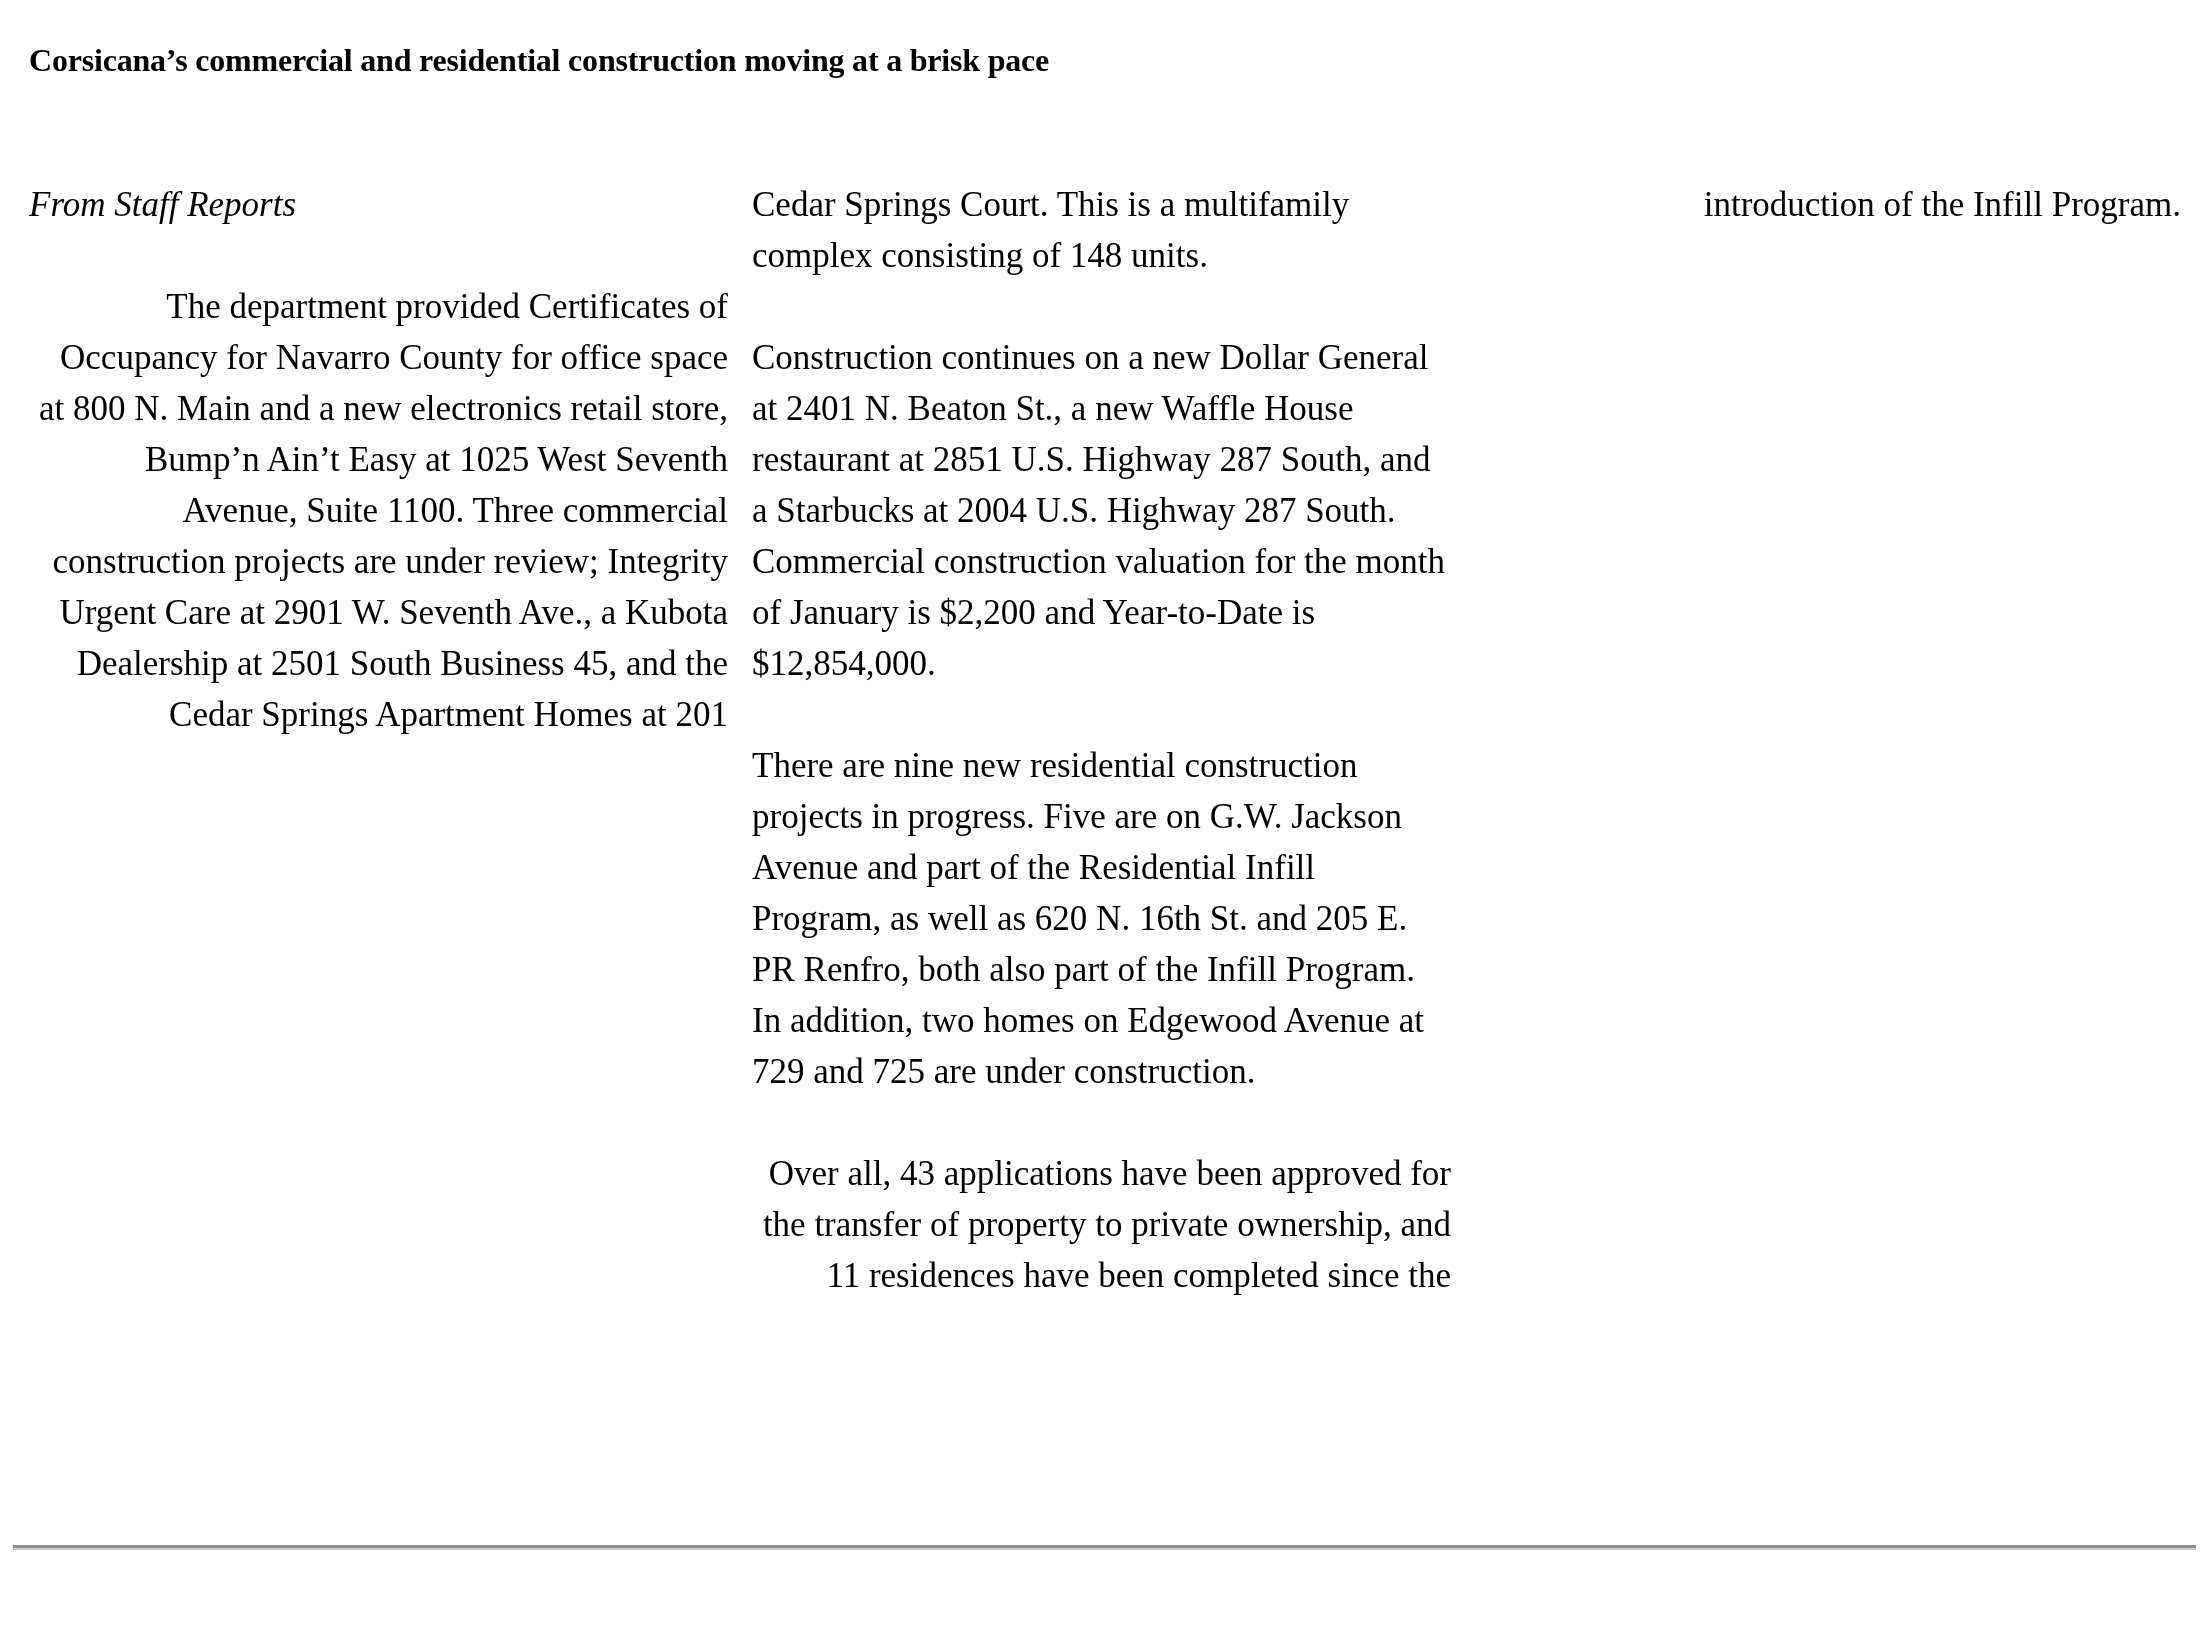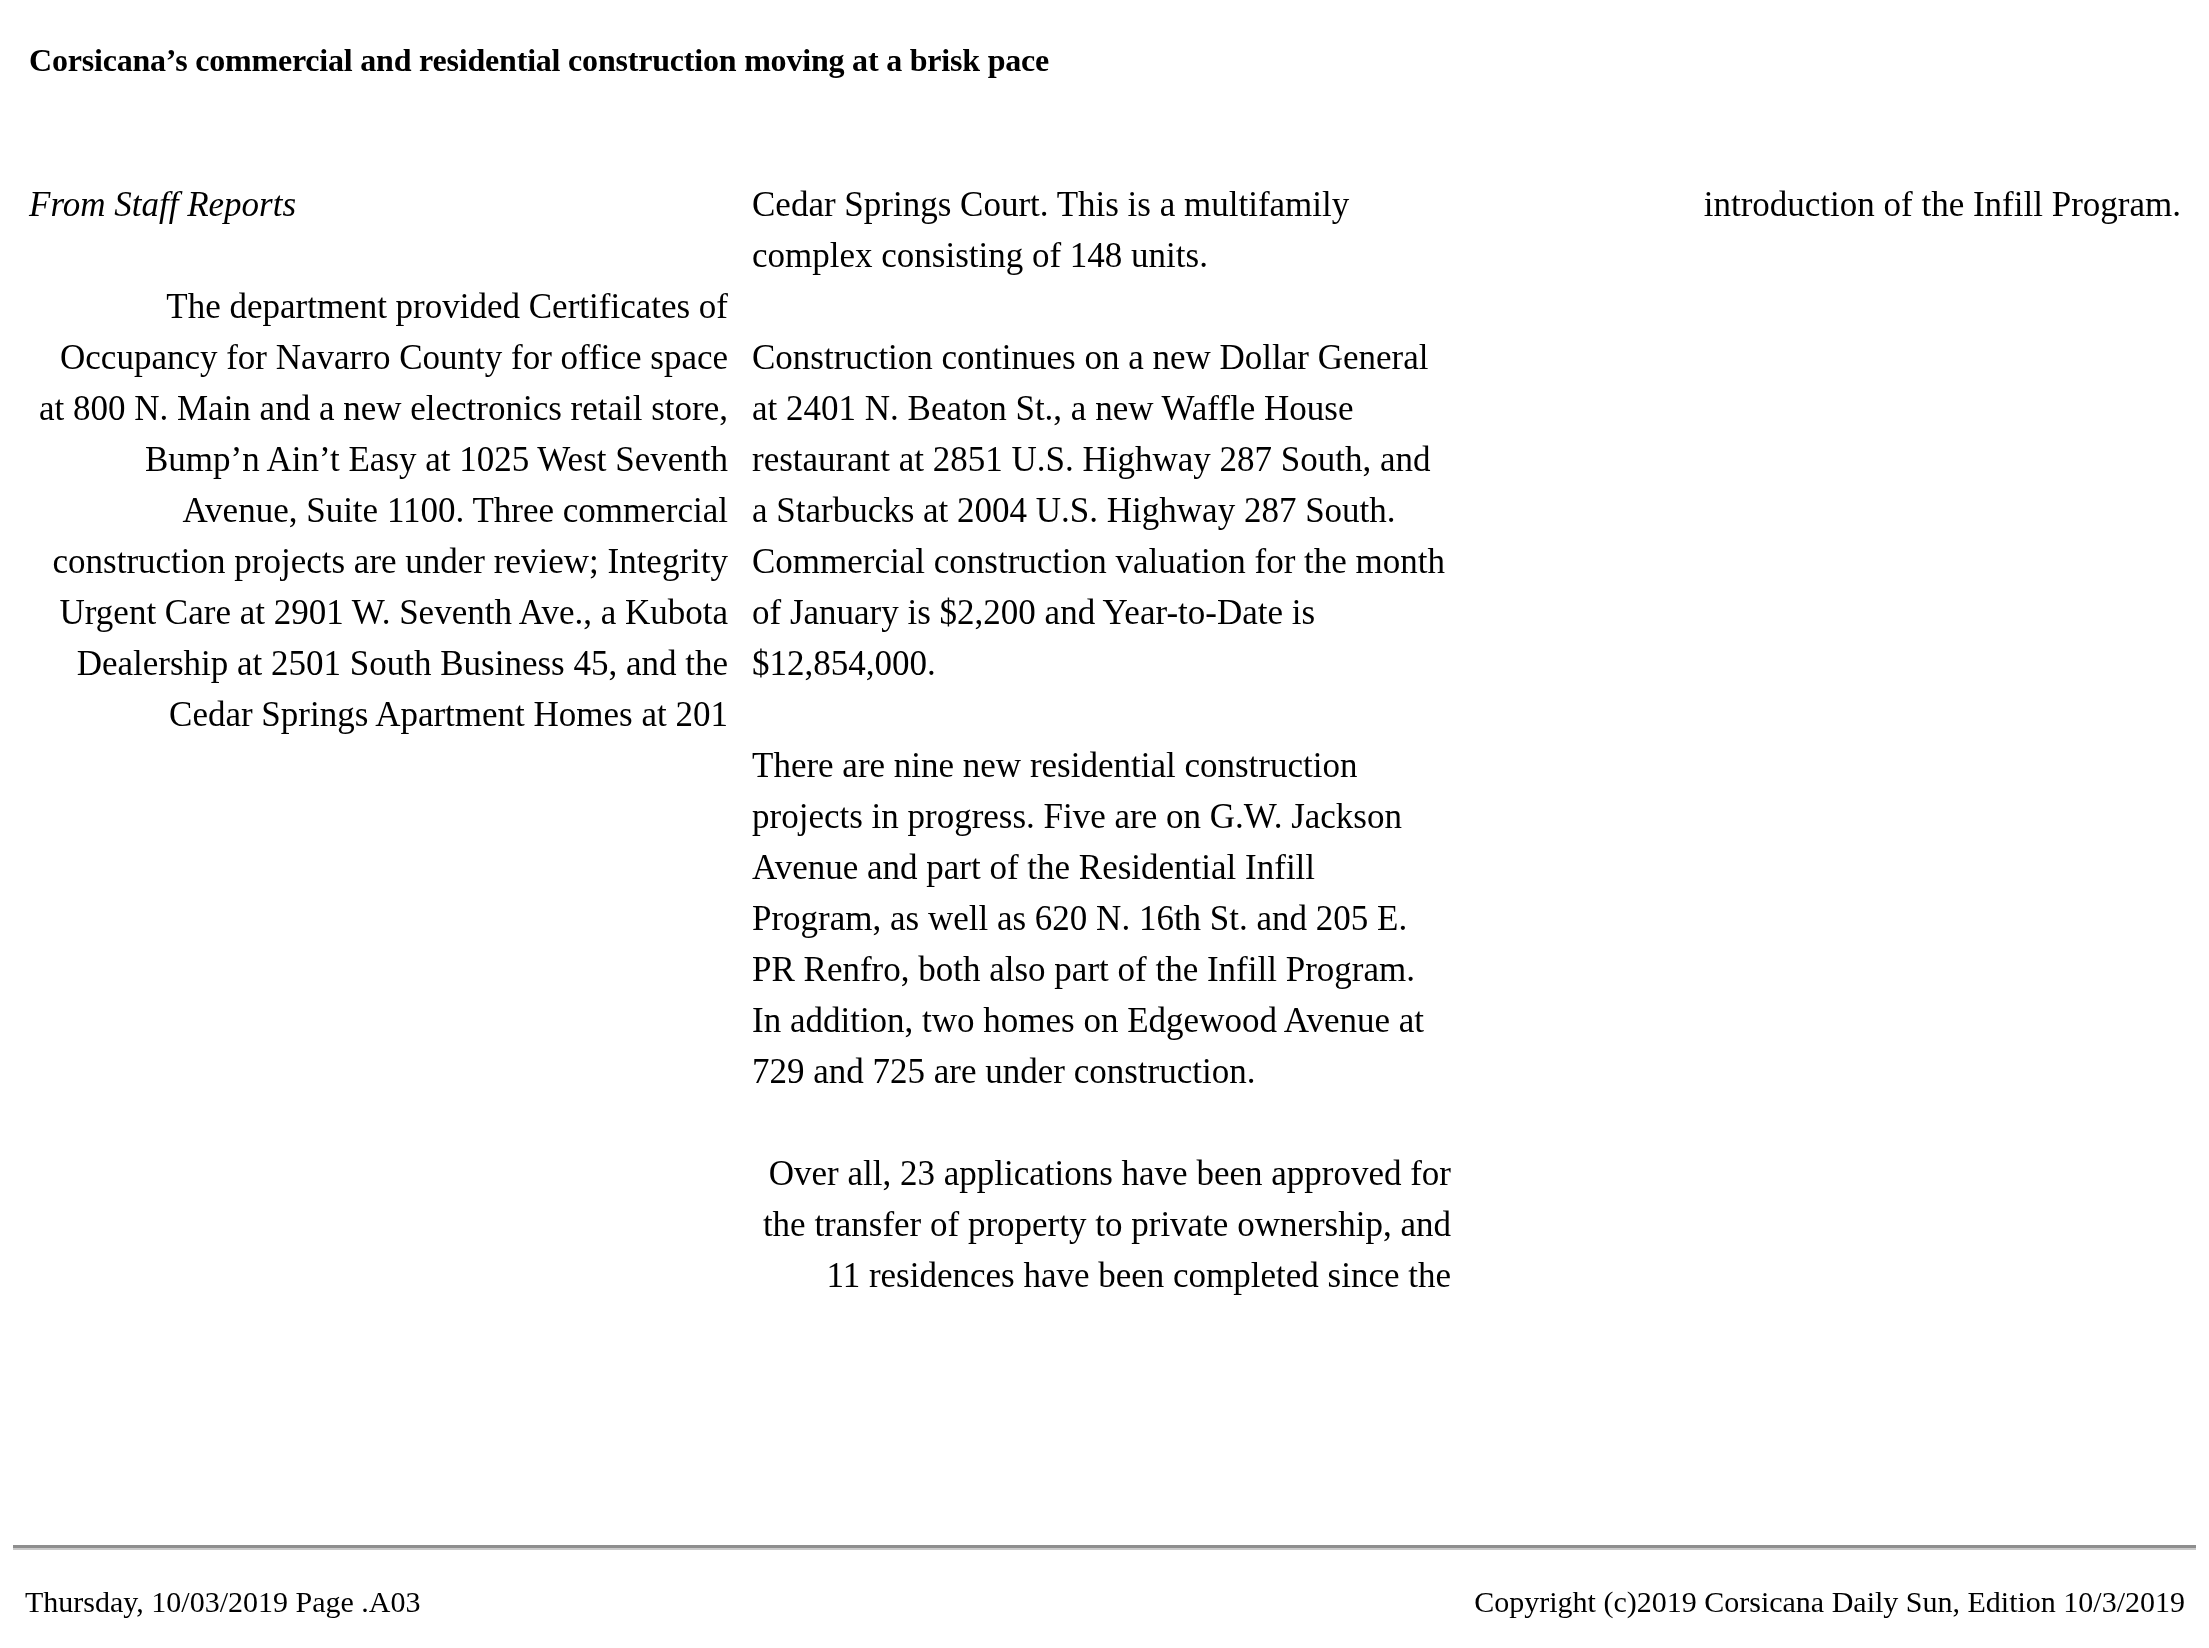--- a/index.html
+++ b/index.html
@@ -128,30 +128,26 @@
 
     <div class="col col-1">
       <p class="byline">From Staff Reports</p>
       <p class="para">The department provided Certificates of Occupancy for Navarro County for office space at 800 N. Main and a new electronics retail store, Bump’n Ain’t Easy at 1025 West Seventh Avenue, Suite 1100. Three commercial construction projects are under review; Integrity Urgent Care at 2901 W. Seventh Ave., a Kubota Dealership at 2501 South Business 45, and the Cedar Springs Apartment Homes at 201</p>
     </div>
 
     <div class="col col-2">
       <p class="para">Cedar Springs Court. This is a multifamily complex consisting of 148 units.</p>
       <p class="para">Construction continues on a new Dollar General at 2401 N. Beaton St., a new Waffle House restaurant at 2851 U.S. Highway 287 South, and a Starbucks at 2004 U.S. Highway 287 South. Commercial construction valuation for the month of January is $2,200 and Year-to-Date is $12,854,000.</p>
       <p class="para">There are nine new residential construction projects in progress. Five are on G.W. Jackson Avenue and part of the Residential Infill Program, as well as 620 N. 16th St. and 205 E. PR Renfro, both also part of the Infill Program. In addition, two homes on Edgewood Avenue at 729 and 725 are under construction.</p>
-      <p class="para">Over all, 23 applications have been approved for the transfer of property to private ownership, and 11 residences have been completed since the</p>
+      <p class="para">Over all, 43 applications have been approved for the transfer of property to private ownership, and 11 residences have been completed since the</p>
     </div>
 
     <div class="col col-3">
       <p class="para">introduction of the Infill Program.</p>
     </div>
 
   </div>
 
   <div class="footer-rule"></div>
 
-  <div class="footer">
-    <div class="footer-left">Thursday, 10/03/2019   Page .A03</div>
-    <div class="footer-right">Copyright (c)2019 Corsicana Daily Sun, Edition 10/3/2019</div>
-  </div>
 
 </div>
 
 
 </body></html>

